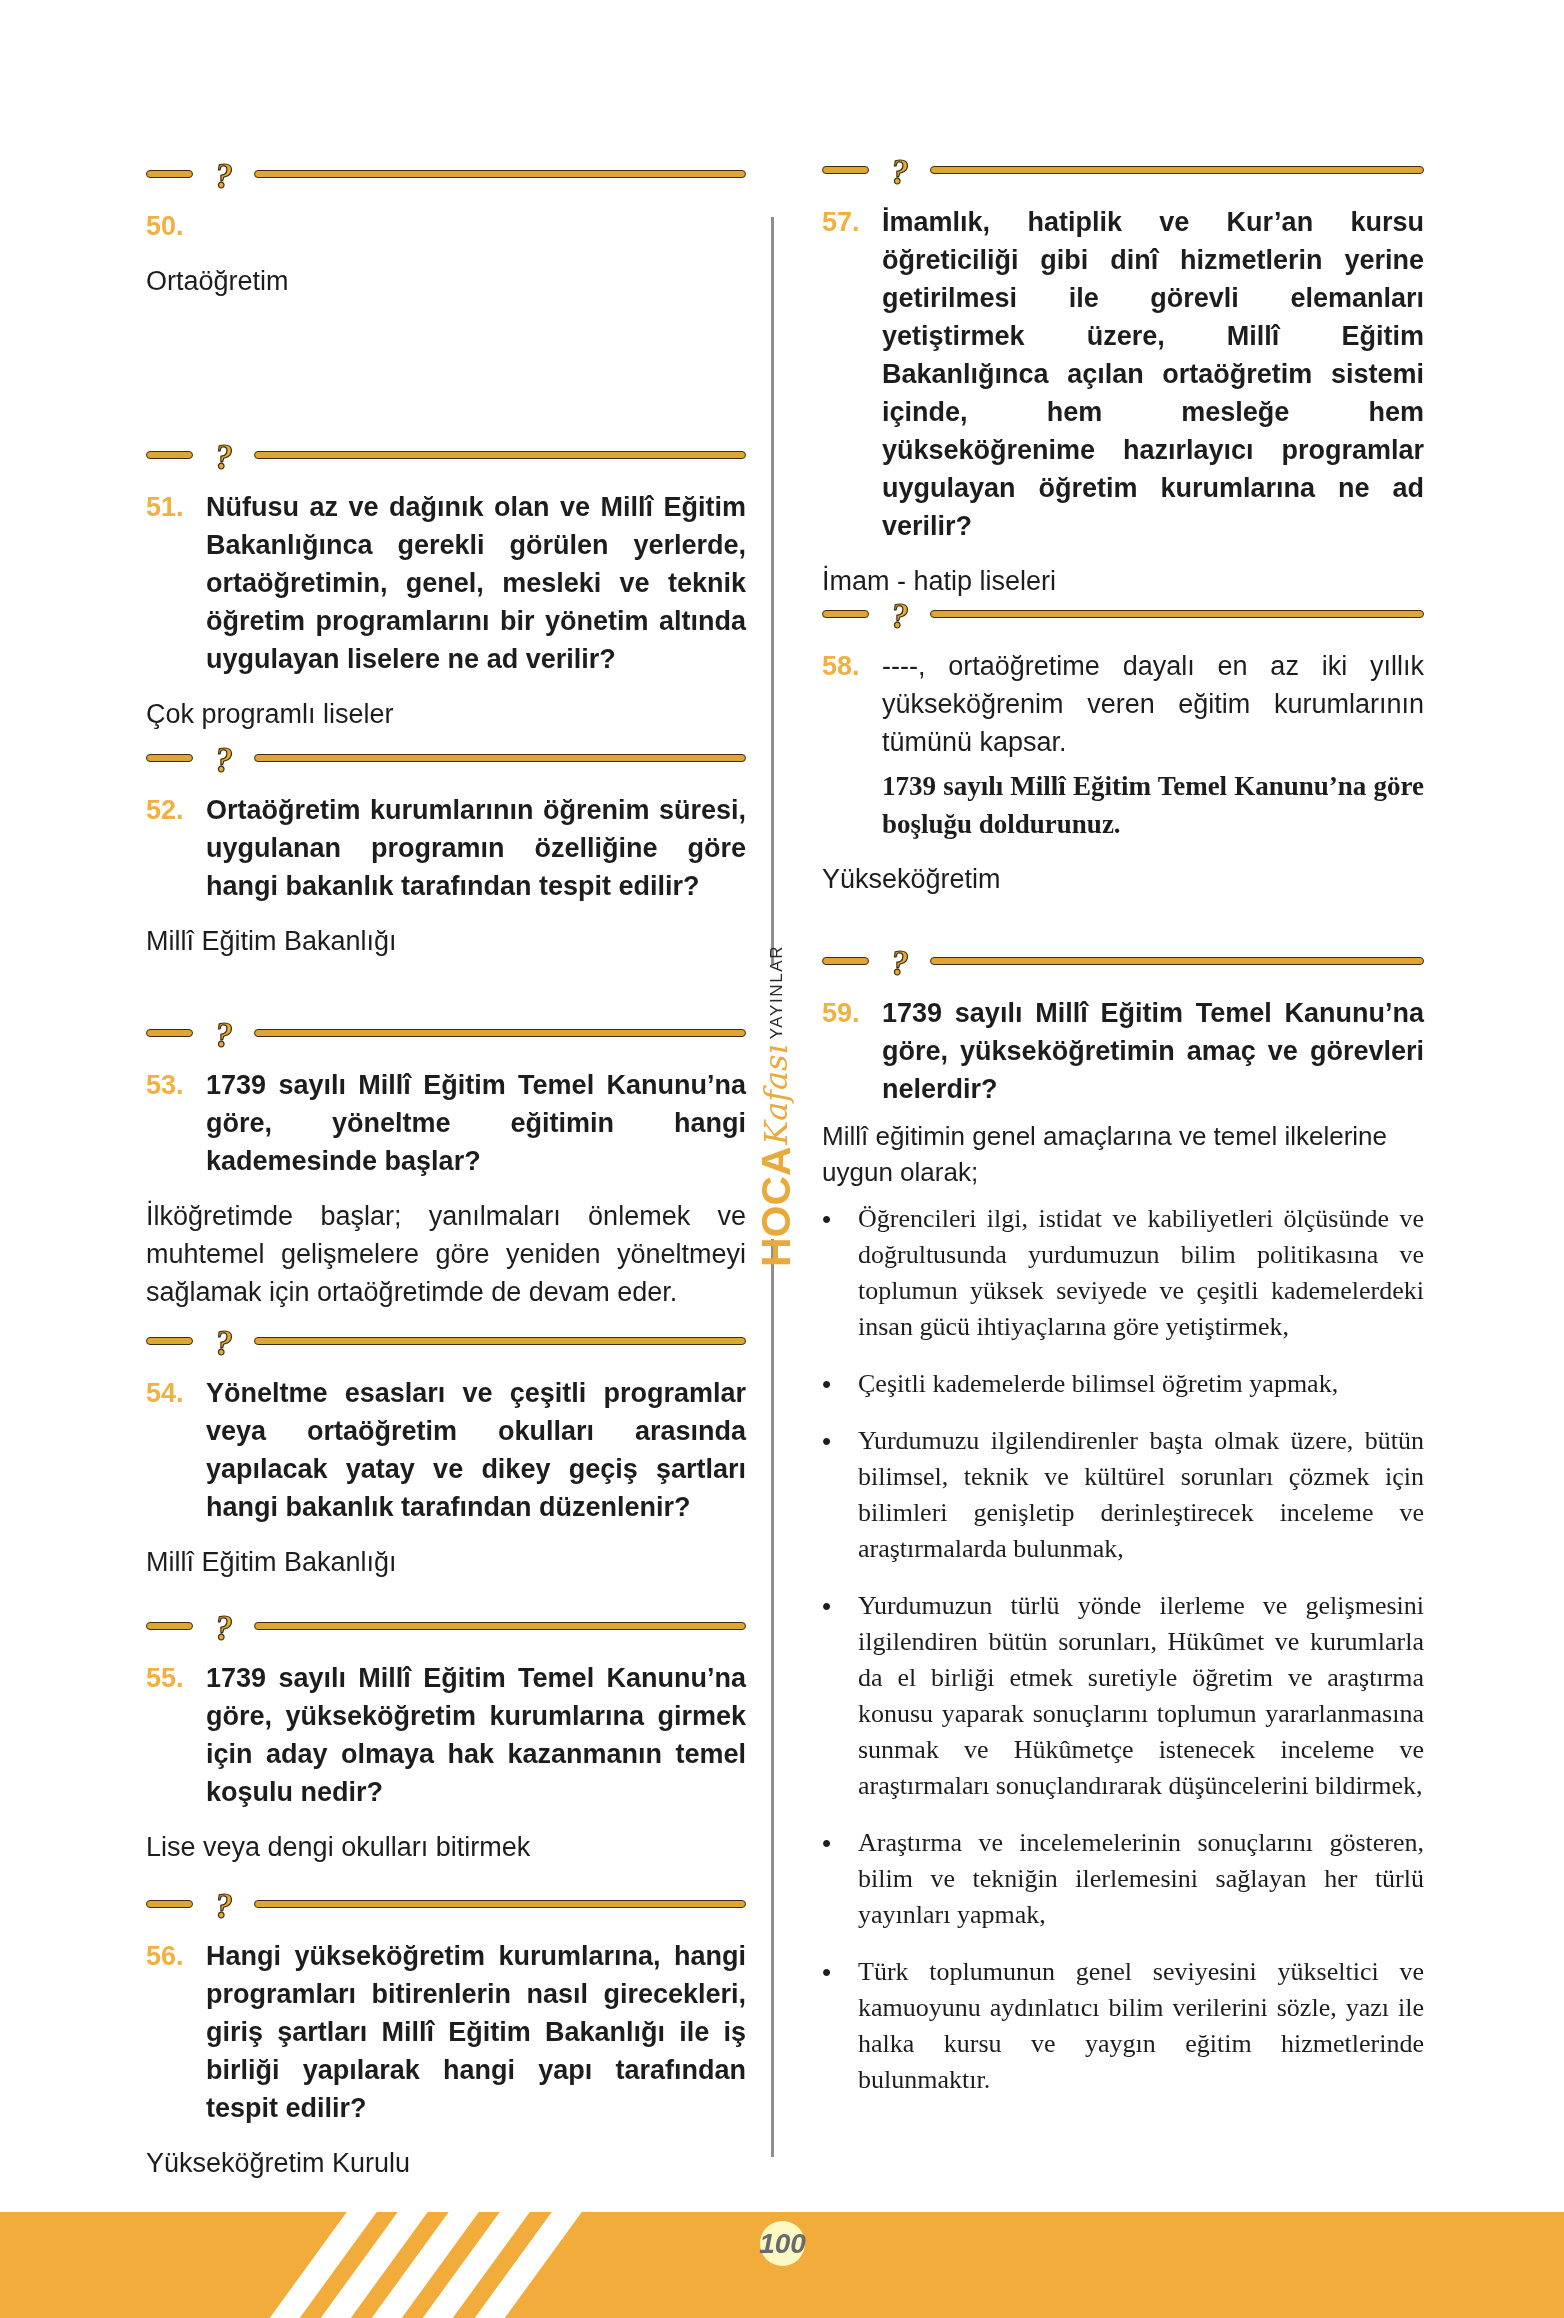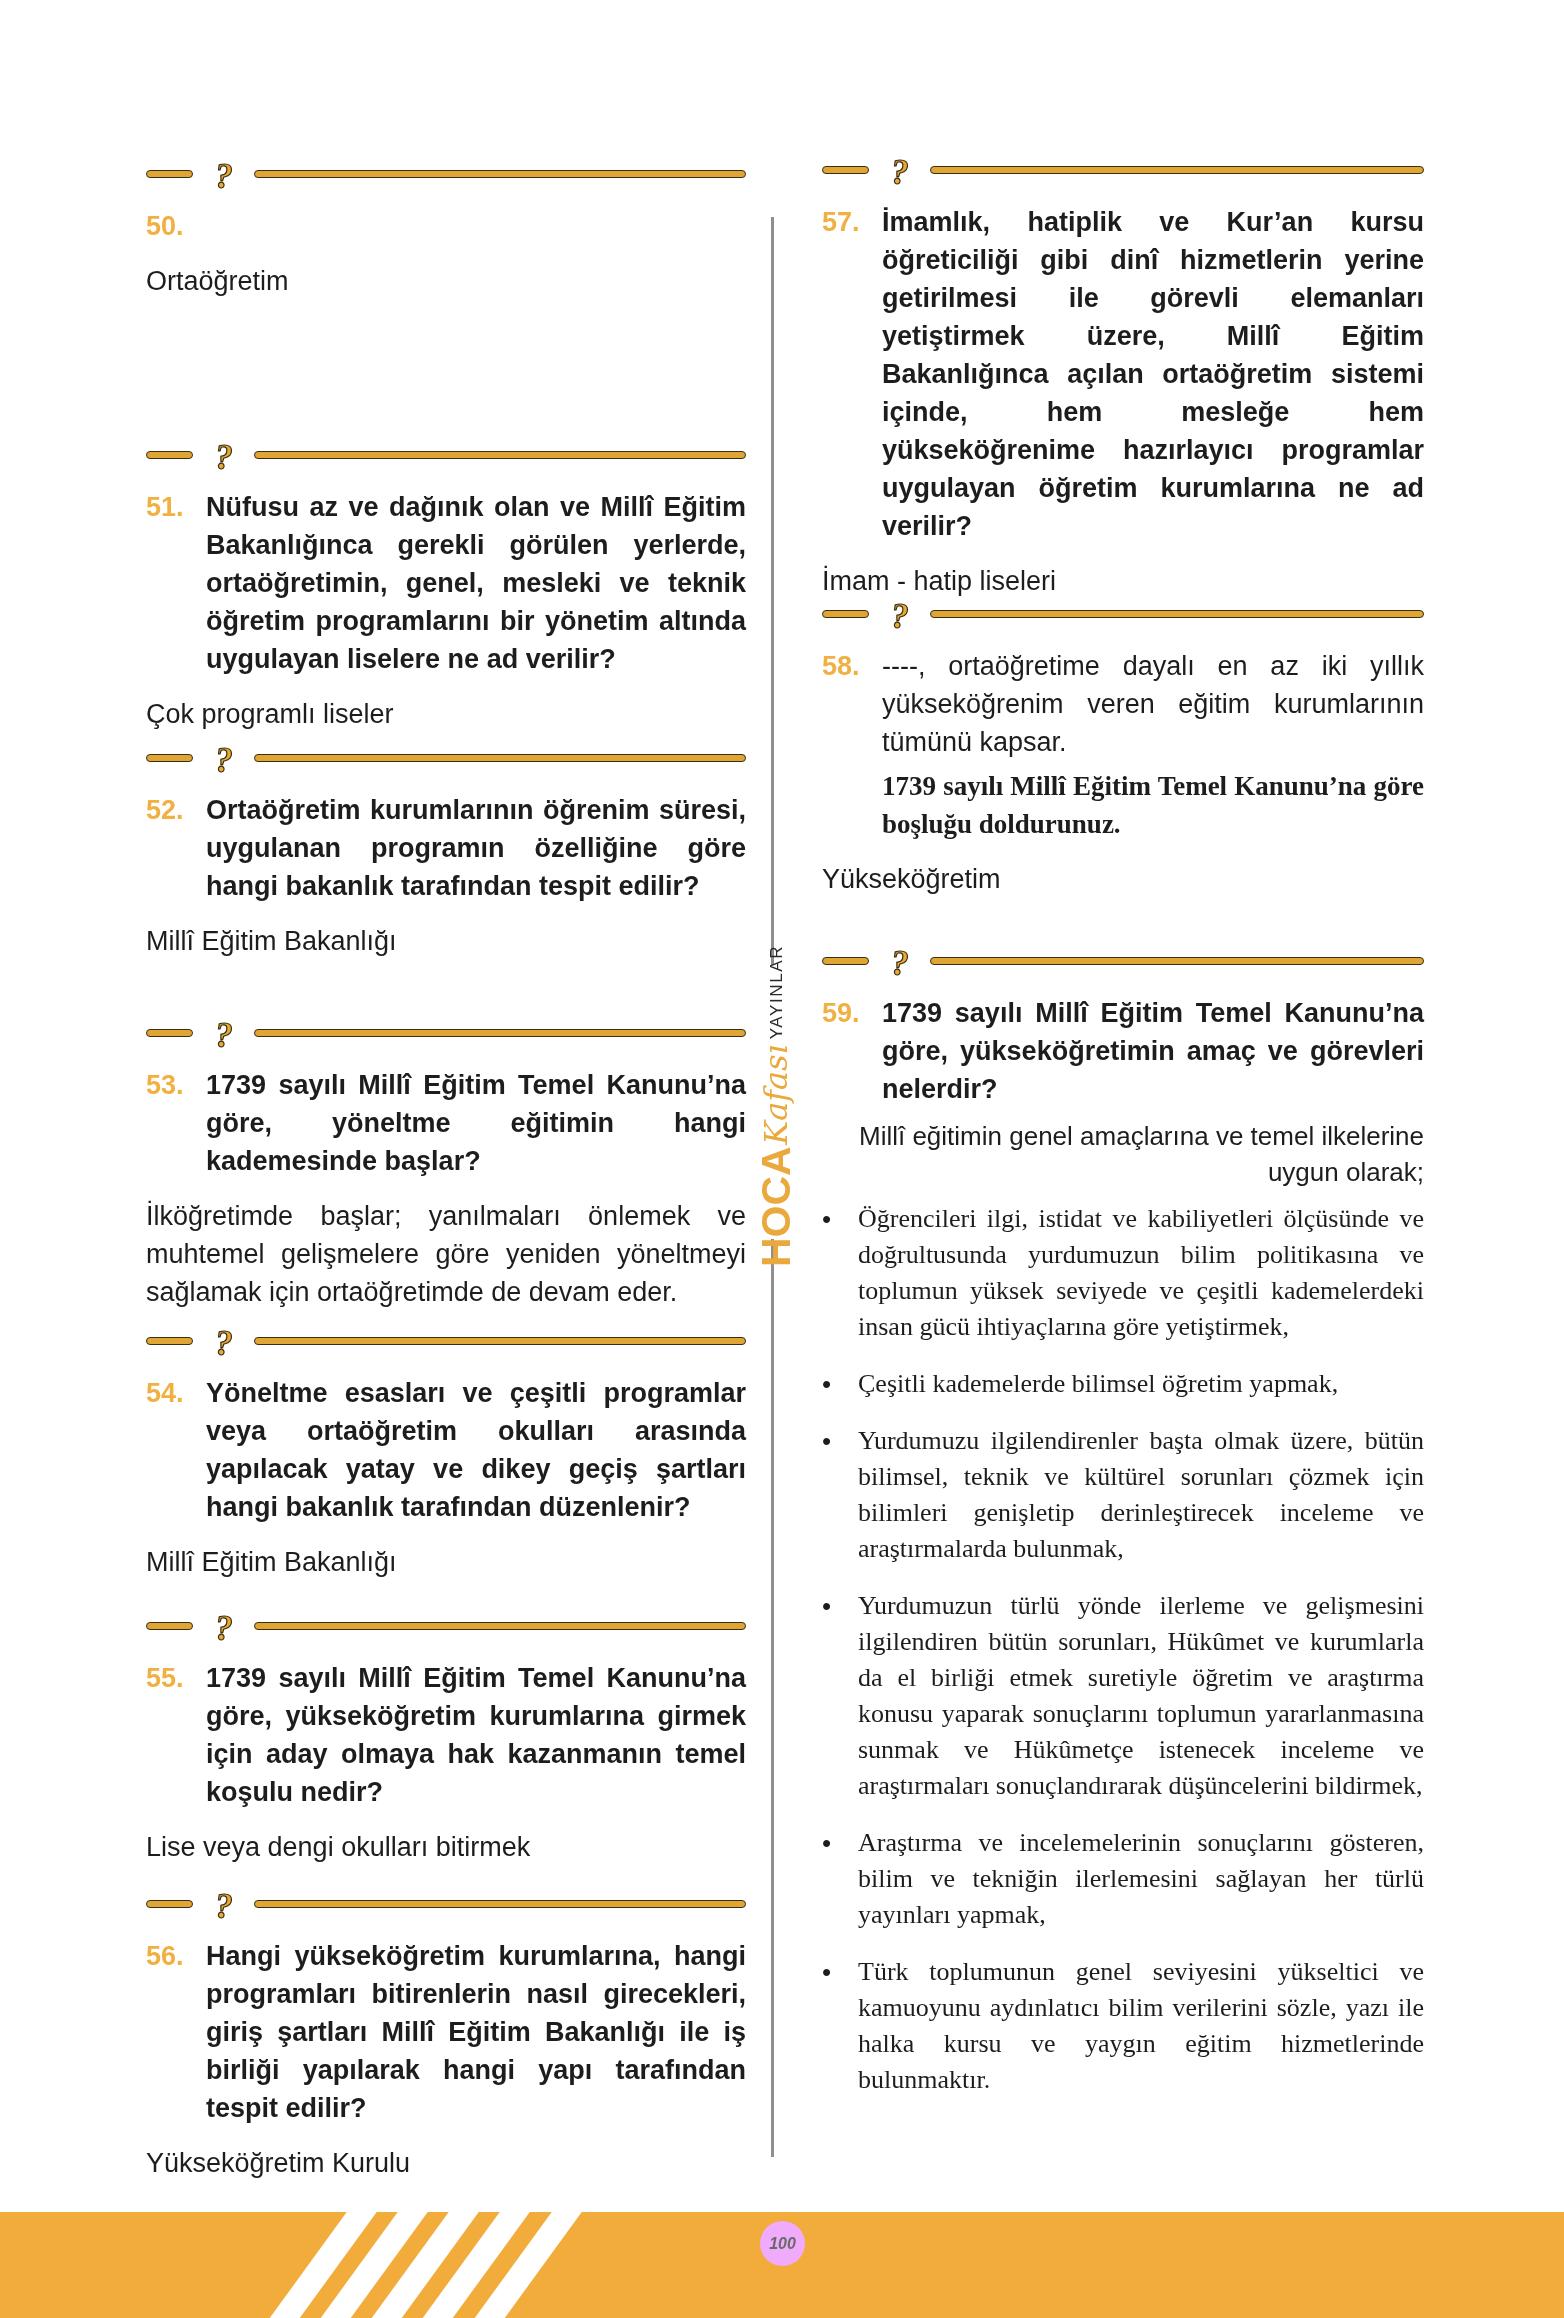--- a/index.html
+++ b/index.html
@@ -19,21 +19,21 @@
          transform:translateY(2.4px);}
 
   .q-row{display:flex;}
   .q-num{flex:0 0 60px;font-weight:bold;font-size:27px;line-height:38px;color:#F0B042;}
   .q-text{flex:1;font-weight:bold;font-size:27px;line-height:38px;text-align:justify;}
   .q-text.regular{font-weight:normal;}
   .cont{margin-top:6.4px;font-family:Liberation Serif, serif;}
   .answer{font-size:27px;line-height:38px;margin-top:17px;}
   .ans-para{text-align:justify;}
 
-  .intro{font-size:26px;line-height:36px;margin-top:9.6px;text-align:right;}
+  .intro{font-size:26px;line-height:36px;margin-top:9.6px;}
   .bullets{margin-top:11.2px;}
   .bullet{display:flex;margin-bottom:21px;font-size:26px;line-height:36px;}
   .bullet-dot{flex:0 0 36px;}
   .bullet-text{flex:1;text-align:justify;font-family:Liberation Serif, serif;}
 
   
   .divider{position:absolute;left:771px;width:3.2px;background:#8f8f8f;}
   .divider.top{top:217px;height:748px;}
   .divider.bottom{top:1239px;height:918px;}
 
@@ -43,22 +43,22 @@
   .brand-hoca{font-size:41px;font-weight:bold;color:#E9A93C;line-height:1;}
   .brand-kafasi{font-family:"DejaVu Serif",serif;font-style:italic;font-size:32px;color:#E9A93C;
                 margin:0 4.8px 0 1.6px;line-height:1;}
   .brand-yayinlar{font-size:17px;letter-spacing:1.6px;color:#2a2a2a;line-height:1;}
 
   
   .footer-band{position:absolute;left:0;top:2212px;width:1565px;height:107px;background:#F2AC3B;overflow:hidden;}
   .stripe{position:absolute;top:-9.6px;width:30px;height:136px;background:#ffffff;
           transform:skewX(-36deg);transform-origin:50% 0;}
   .badge{position:absolute;left:760px;top:2221px;width:45px;height:45px;border-radius:50%;
-         background:#f0abfc;display:flex;align-items:center;justify-content:center;
-         font-style:italic;font-weight:bold;font-size:16px;color:#6a6a6a;}
+         background:#fef9c3;display:flex;align-items:center;justify-content:center;
+         font-style:italic;font-weight:bold;font-size:28px;color:#6a6a6a;}
 </style>
 </head>
 <body>
 
 <div class="page">
 
   <section class="section col-left" style="top:157px;">
     <div class="sep">
       <span class="rule short"></span>
       <span class="qmark">?</span>

